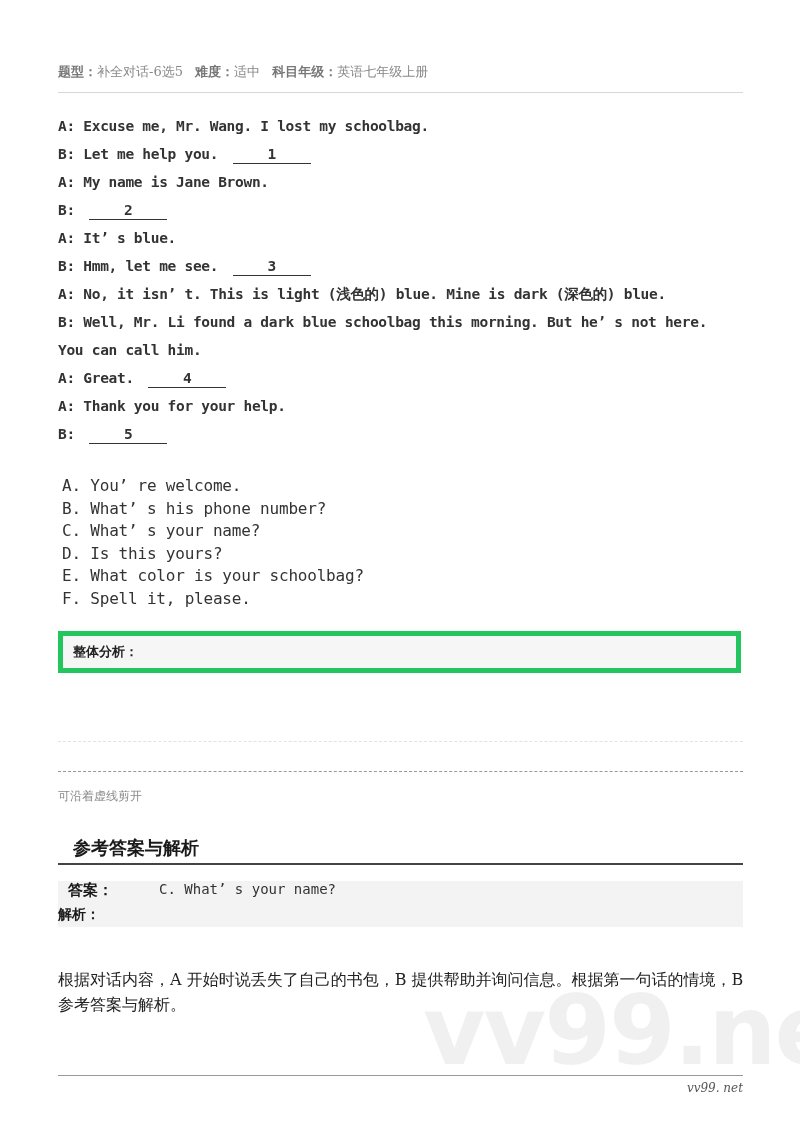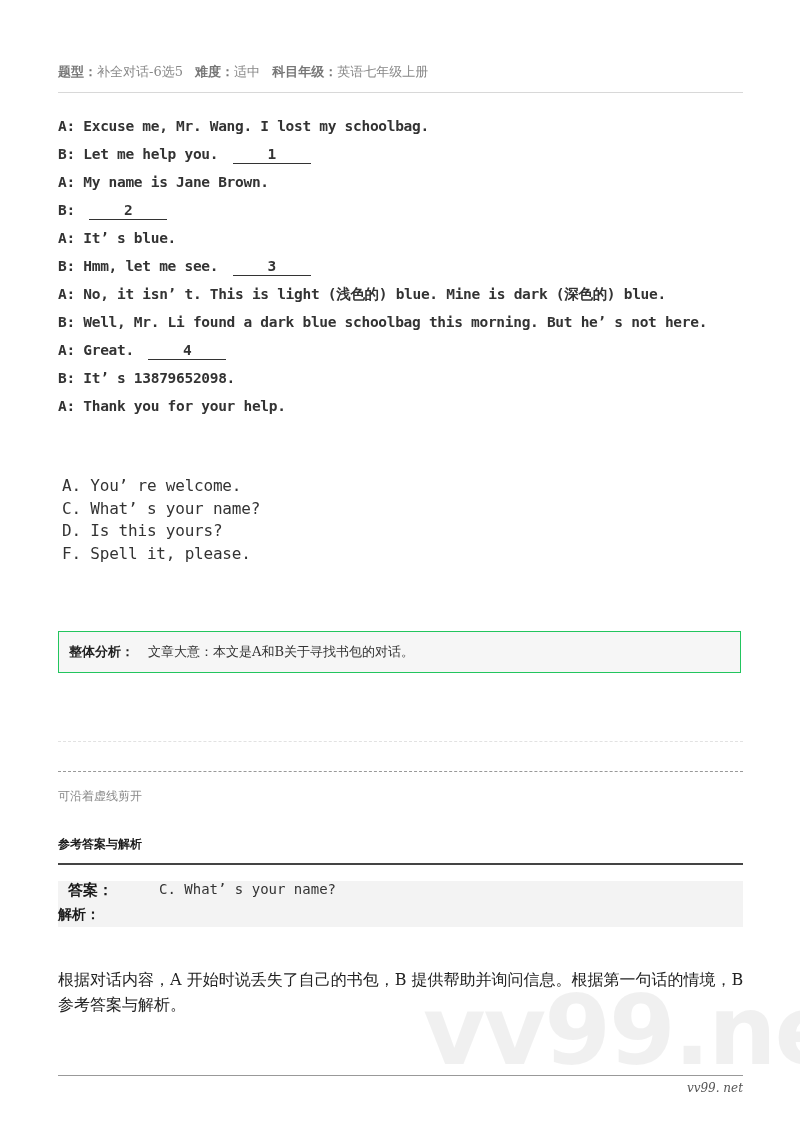--- a/index.html
+++ b/index.html
@@ -31,34 +31,34 @@
 
   .options { position: absolute; top: 475px; left: 4px; }
   .opt {
     font-family: "DejaVu Sans Mono", "Liberation Mono", monospace;
     font-size: 16px; line-height: 22.6px; color: #333; white-space: nowrap;
     letter-spacing: -0.2px;
   }
 
   .analysis-box {
     position: absolute; top: 631px; left: 0; width: 683px; height: 42px;
-    background: #f6f6f6; border: 1px solid #22c55e;
+    background: #f6f6f6; border: 5px solid #22c55e;
     display: flex; align-items: center; padding-left: 10px; box-sizing: border-box;
     font-size: 13px;
   }
   .analysis-box .lbl { font-family: "DejaVu Sans", sans-serif; font-weight: bold; color: #222; margin-right: 14px; }
   .analysis-box .txt { color: #333; }
 
   .dash1 { position: absolute; top: 741px; left: 0; width: 685px; border-top: 1px dashed #e2e2e2; }
   .dash2 { position: absolute; top: 771px; left: 0; width: 685px; border-top: 1px dashed #999; }
   .cut-note { position: absolute; top: 788px; left: 0; width: 685px; text-align: left; font-size: 12px; color: #888; }
 
   .ans-title {
-    position: absolute; top: 836px; left: 0;
-    font-family: "DejaVu Sans", sans-serif; font-weight: bold; font-size: 12px; color: #1a1a1a;
+    position: absolute; top: 836px; left: 15px;
+    font-family: "DejaVu Sans", sans-serif; font-weight: bold; font-size: 18px; color: #1a1a1a;
   }
   .ans-rule { position: absolute; top: 863px; left: 0; width: 685px; height: 1.5px; background: #444; }
 
   .answer-box {
     position: absolute; top: 881px; left: 0; width: 685px; height: 46px;
     background: #f3f3f3; display: flex; align-items: flex-start; padding-left: 10px; box-sizing: border-box; gap: 36px;
   }
   .answer-box .lbl { font-family: "DejaVu Sans", sans-serif; font-weight: bold; font-size: 15px; color: #1a1a1a; margin-right: 10px; }
   .answer-box .txt { font-family: "DejaVu Sans Mono", "Liberation Mono", monospace; font-size: 14px; color: #333; }
 
@@ -97,35 +97,37 @@
 
   <div class="dialogue">
     <div class="line"><span>A: Excuse me, Mr. Wang. I lost my schoolbag.</span></div>
     <div class="line"><span>B: Let me help you.</span> <span class="blank">1</span></div>
     <div class="line"><span>A: My name is Jane Brown.</span></div>
     <div class="line"><span>B:</span> <span class="blank">2</span></div>
     <div class="line"><span>A: It’ s blue.</span></div>
     <div class="line"><span>B: Hmm, let me see.</span> <span class="blank">3</span></div>
     <div class="line"><span>A: No, it isn’ t. This is light (浅色的) blue. Mine is dark (深色的) blue.</span></div>
     <div class="line"><span>B: Well, Mr. Li found a dark blue schoolbag this morning. But he’ s not here.</span></div>
+    <div class="line"><span>You can call him.</span></div>
     <div class="line"><span>A: Great.</span> <span class="blank">4</span></div>
-    <div class="line"><span>B: It’ s 13879652098.</span></div>
     <div class="line"><span>A: Thank you for your help.</span></div>
+    <div class="line"><span>B:</span> <span class="blank">5</span></div>
   </div>
 
   <div class="options">
     <div class="opt">A. You’ re welcome.</div>
+    <div class="opt">B. What’ s his phone number?</div>
     <div class="opt">C. What’ s your name?</div>
     <div class="opt">D. Is this yours?</div>
+    <div class="opt">E. What color is your schoolbag?</div>
     <div class="opt">F. Spell it, please.</div>
   </div>
 
   <div class="analysis-box">
     <span class="lbl">整体分析：</span>
-    <span class="txt">文章大意：本文是A和B关于寻找书包的对话。</span>
   </div>
 
   <div class="dash1"></div>
   <div class="dash2"></div>
   <div class="cut-note">可沿着虚线剪开</div>
 
   <div class="ans-title">参考答案与解析</div>
   <div class="ans-rule"></div>
 
   <div class="answer-box">

